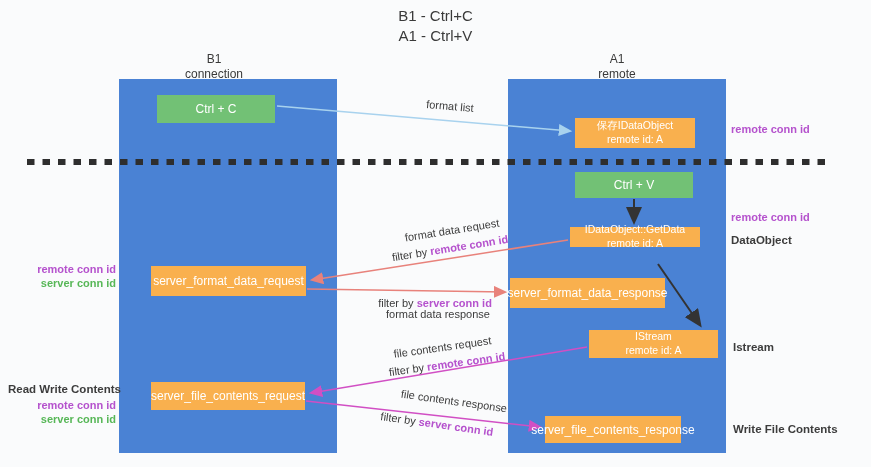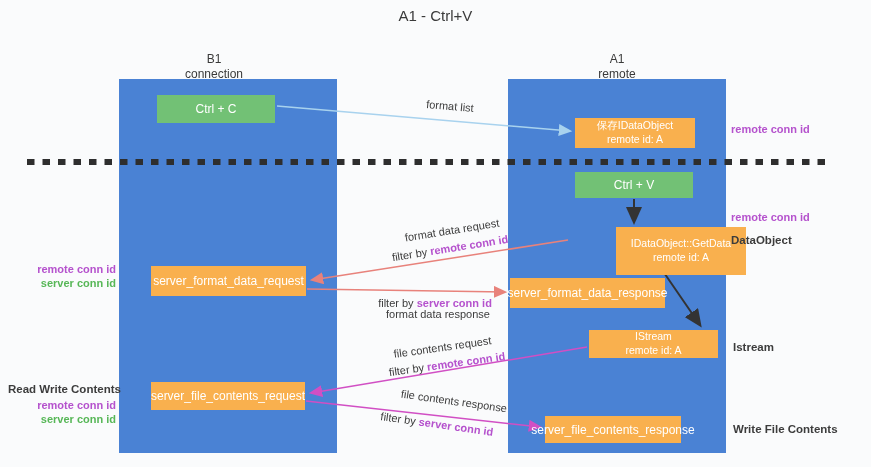--- a/index.html
+++ b/index.html
@@ -25,20 +25,21 @@
   .rot-up8{transform:rotate(-8deg);}
   .rot-dn5{transform:rotate(5deg);}
   .rot-dn8{transform:rotate(8deg);}
 </style>
 </head>
 <body>
 
 <div class="canvas">
 
   <div class="title">
+    <div>B1 - Ctrl+C</div>
     <div>A1 - Ctrl+V</div>
   </div>
 
   <div class="lane-header" style="left:105px;top:52px;width:218px;">
     <div>B1</div>
     <div>connection</div>
   </div>
   <div class="lane-header" style="left:508px;top:52px;width:218px;">
     <div>A1</div>
     <div>remote</div>
@@ -78,21 +79,21 @@
 
   <div class="node orange two-line" style="left:575px;top:118px;width:120px;height:30px;">
     <span>保存IDataObject</span>
     <span>remote id: A</span>
   </div>
 
   <div class="node green one-line" style="left:575px;top:172px;width:118px;height:26px;">
     <span>Ctrl + V</span>
   </div>
 
-  <div class="node orange two-line" style="left:570px;top:227px;width:130px;height:48px;margin-left:46px;">
+  <div class="node orange two-line" style="left:570px;top:227px;width:130px;height:20px;">
     <span>IDataObject::GetData</span>
     <span>remote id: A</span>
   </div>
 
   <div class="node orange one-line" style="left:151px;top:266px;width:155px;height:30px;">
     <span>server_format_data_request</span>
   </div>
 
   <div class="node orange one-line" style="left:510px;top:278px;width:155px;height:30px;">
     <span>server_format_data_response</span>

